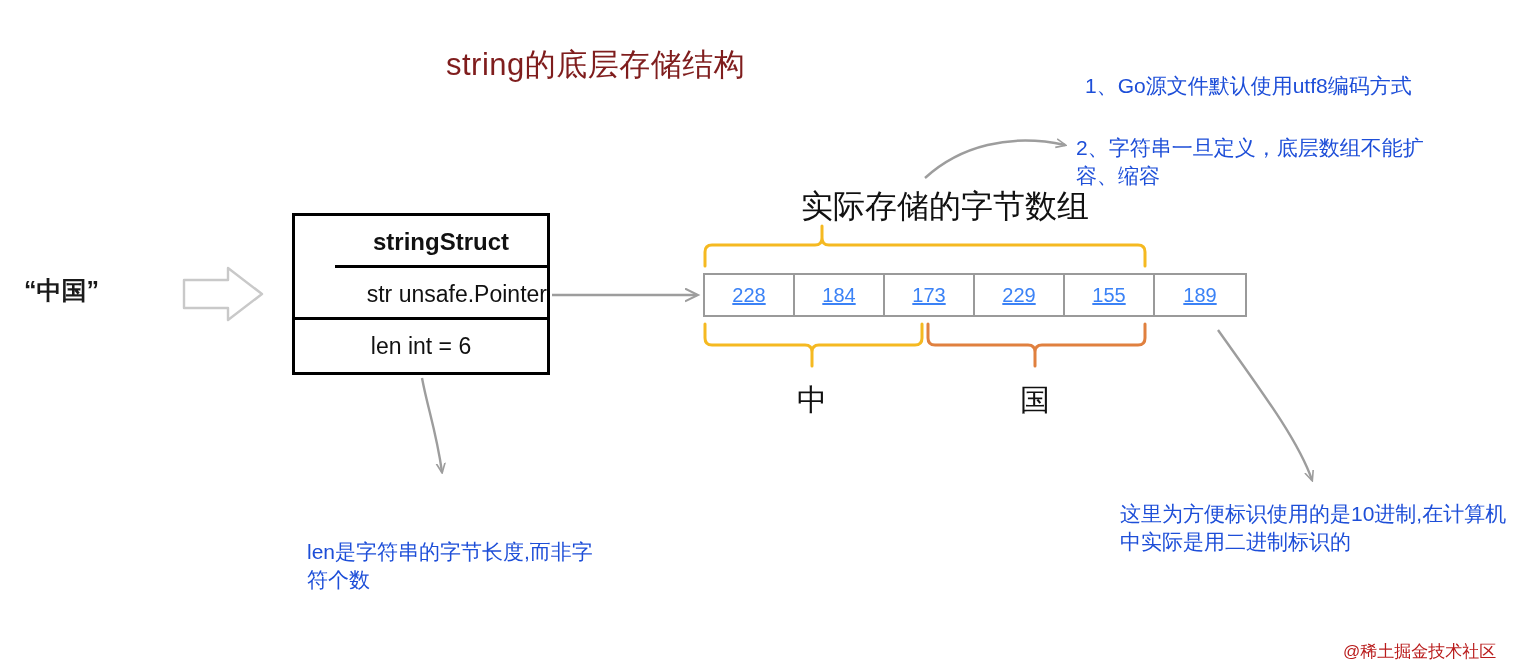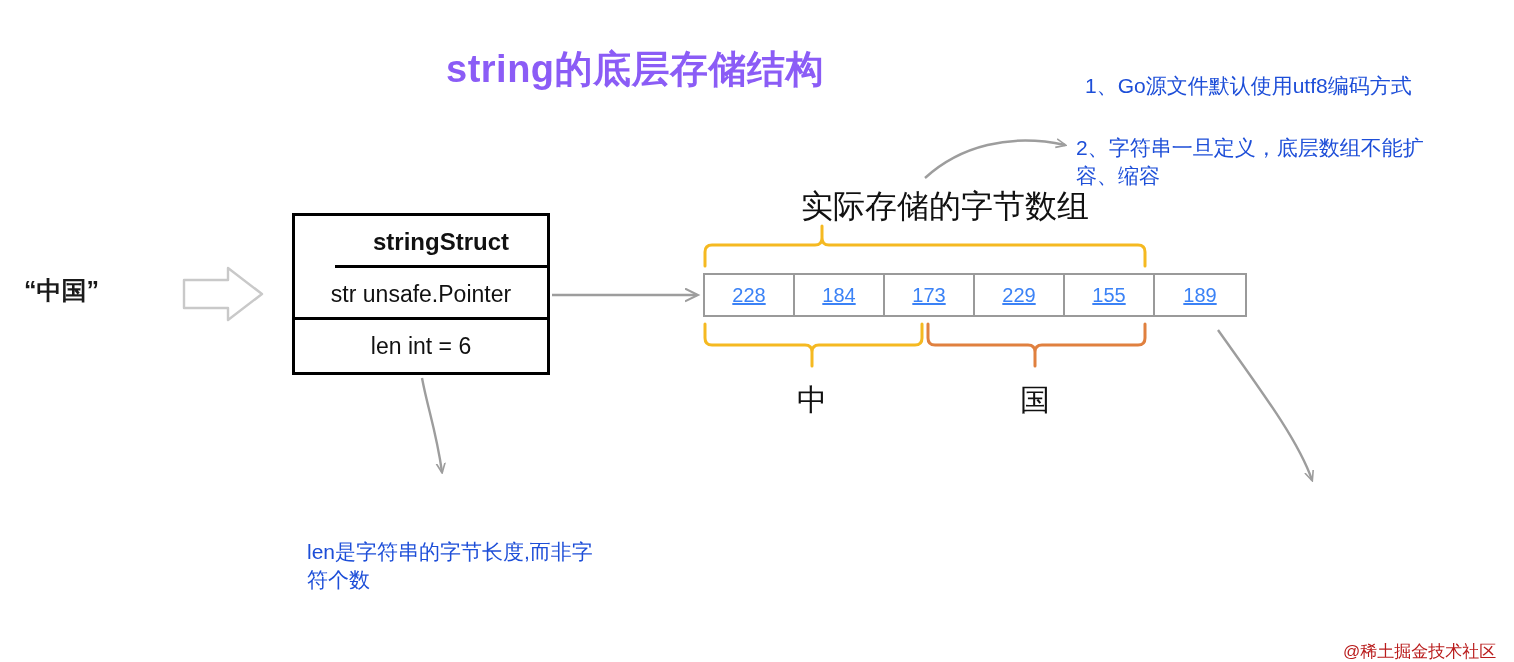--- a/index.html
+++ b/index.html
@@ -20,24 +20,24 @@
     left: 0; top: 0;
     width: 1514px;
     height: 662px;
   }
   .abs { position: absolute; }
 
   
   #diagram-title {
     left: 446px;
     top: 44px;
-    font-size: 38px;
-    font-weight: bold;
+    font-size: 31px;
+    font-weight: normal;
     letter-spacing: 0.5px;
-    color: #8b5cf6;
+    color: #7f1d1d;
     white-space: nowrap;
   }
 
   
   #source-string-label {
     left: 24px;
     top: 274px;
     font-size: 25px;
     color: #1a1a1a;
     white-space: nowrap;
@@ -63,20 +63,21 @@
     box-sizing: border-box;
   }
   .struct-row.head {
     font-weight: bold;
     font-size: 24px;
     border-bottom: 3px solid #000000;
     margin-left: 40px;
   }
   .struct-row.mid {
     border-bottom: 3px solid #000000;
+    text-align: right;
   }
 
   
   #byte-array-table {
     left: 703px;
     top: 273px;
     height: 44px;
     display: flex;
     border: 2px solid #9a9a9a;
     box-sizing: border-box;
@@ -235,16 +236,17 @@
 
   <div class="abs rune-label" id="rune-label-0">中</div>
   <div class="abs rune-label" id="rune-label-1">国</div>
 
   <div class="abs note" id="note-utf8">1、Go源文件默认使用utf8编码方式</div>
 
   <div class="abs note" id="note-immutable">2、字符串一旦定义，底层数组不能扩容、缩容</div>
 
   <div class="abs note" id="note-len">len是字符串的字节长度,而非字符个数</div>
 
+  <div class="abs note" id="note-decimal">这里为方便标识使用的是10进制,在计算机中实际是用二进制标识的</div>
 
   <div class="abs" id="watermark">@稀土掘金技术社区</div>
 
 </div>
 
 </body></html>

